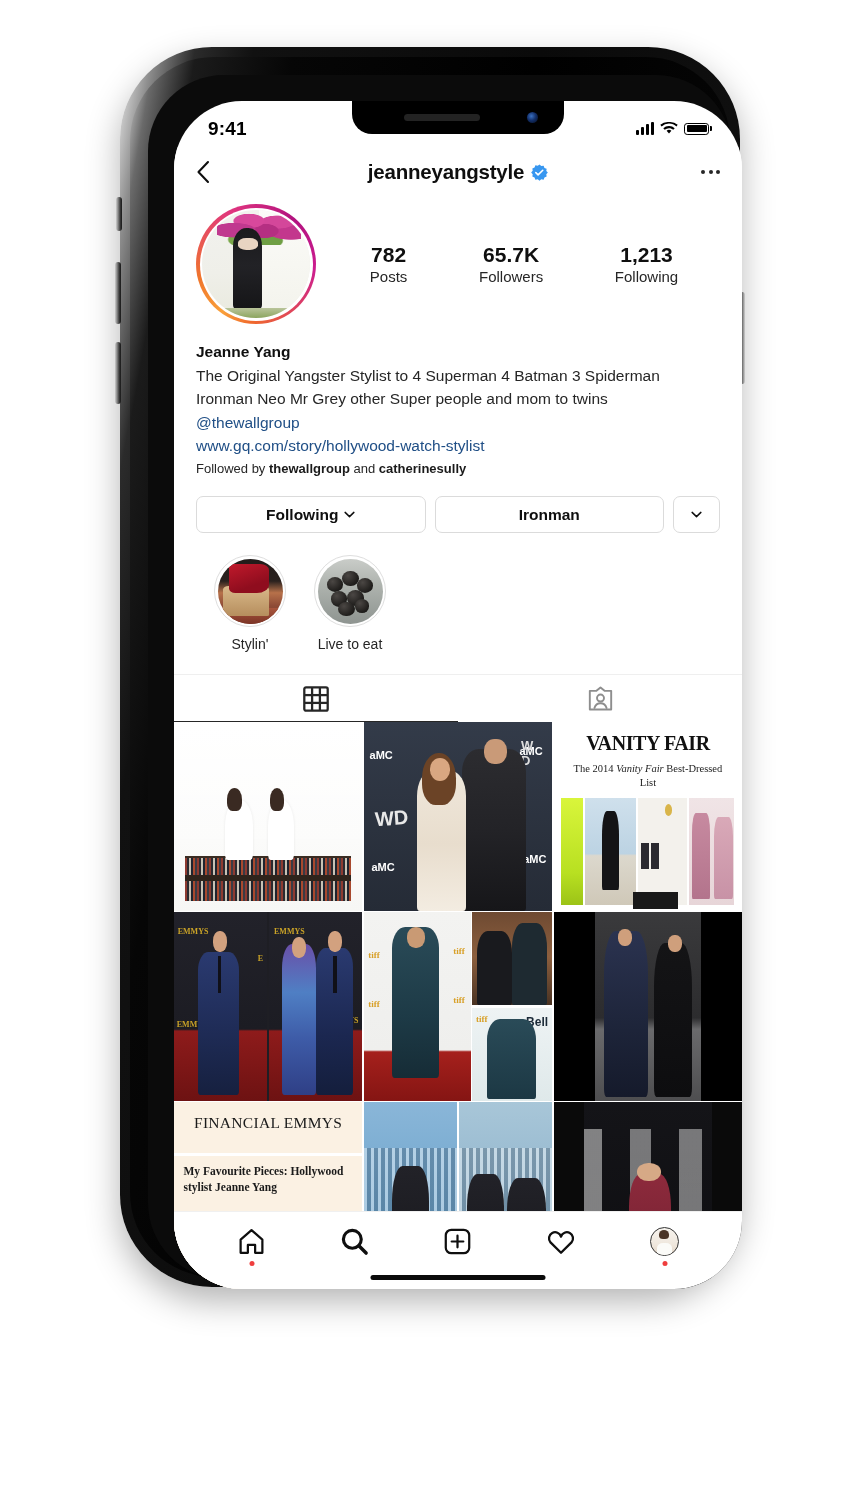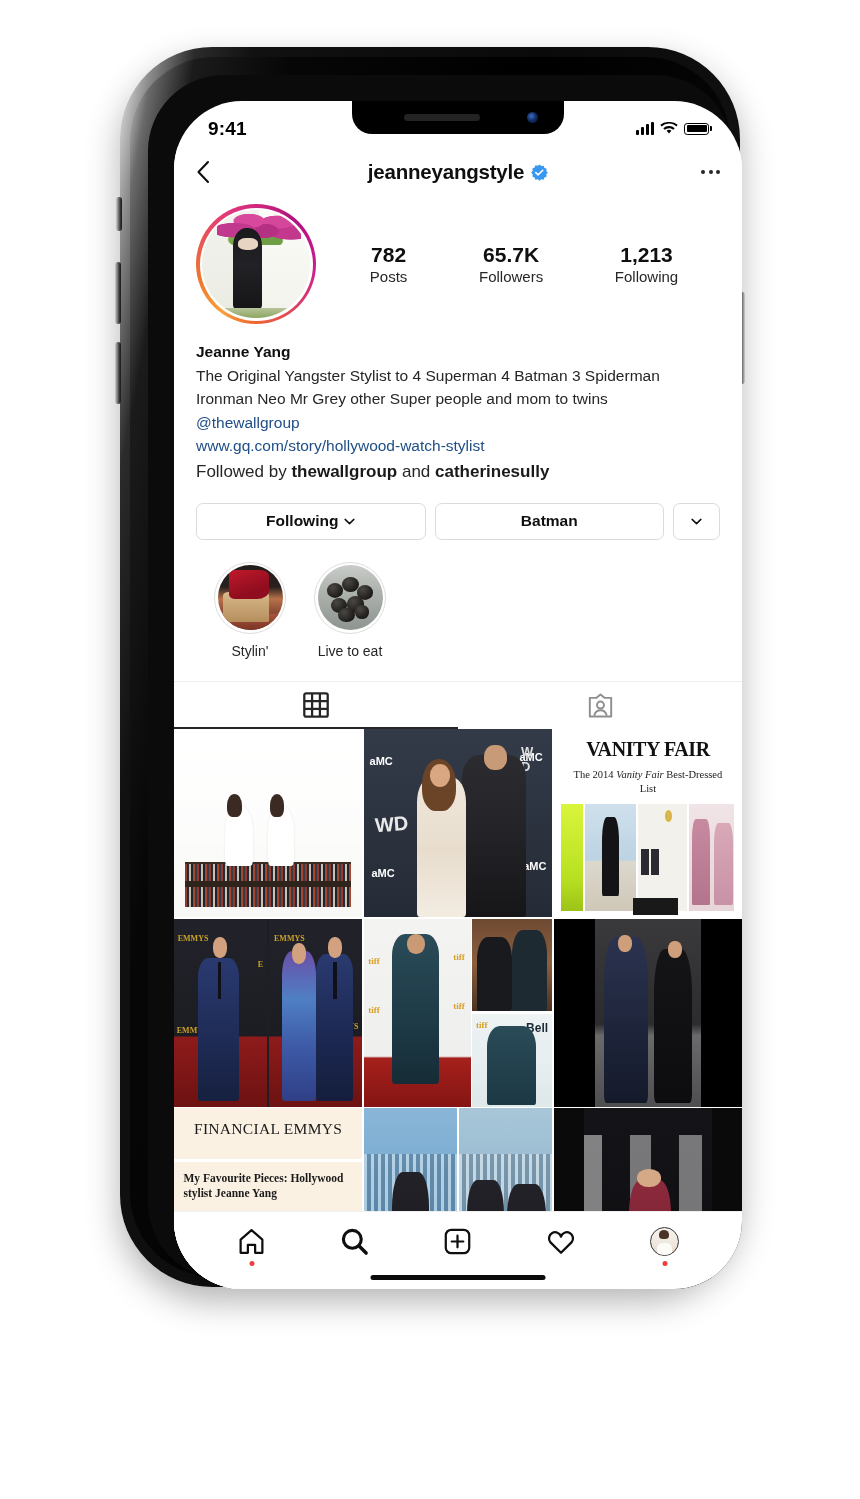--- a/index.html
+++ b/index.html
@@ -159,21 +159,21 @@
   #stats { display: flex; flex: 1; justify-content: space-around; padding-left: 18px; padding-right: 6px; }
   .stat { text-align: center; cursor: pointer; }
   .stat-num { font-size: 21px; font-weight: bold; color: #0f0f0f; line-height: 1.18; }
   .stat-lbl { font-size: 15px; color: #262626; margin-top: 1px; }
 
   
   #bio { padding: 16px 22px 0 22px; }
   #bio-name { font-size: 15.5px; font-weight: bold; color: #0f0f0f; line-height: 1.52; }
   #bio-text { font-size: 15.5px; color: #262626; line-height: 1.52; }
   .bio-link { font-size: 15.5px; color: #204f86; line-height: 1.52; cursor: pointer; display: block; }
-  #followed-by { font-size: 17px; color: #262626; line-height: 1.52; margin-top: 1px; }
+  #followed-by { font-size: 13px; color: #262626; line-height: 1.52; margin-top: 1px; }
   #followed-by b { font-weight: bold; color: #1a1a1a; }
 
   
   #actions { display: flex; gap: 9px; padding: 18px 22px 0 22px; }
   .act-btn {
     height: 37px; border: 1px solid #dbdbdb; border-radius: 7px;
     background: #fff; display: flex; align-items: center; justify-content: center; gap: 6px;
     font-size: 15.5px; font-weight: bold; color: #0f0f0f; cursor: pointer;
   }
   #btn-following { flex: 1.02; }
@@ -512,21 +512,21 @@
           </div>
 
           <div id="actions">
             <div class="act-btn" id="btn-following">
               <span>Following</span>
               <svg class="chev" viewBox="0 0 12 8">
                 <path d="M1 1.6 6 6.4 11 1.6" stroke="#0f0f0f" stroke-width="1.7" fill="none" stroke-linecap="round" stroke-linejoin="round"></path>
               </svg>
             </div>
             <div class="act-btn" id="btn-message">
-              <span>Batman</span>
+              <span>Ironman</span>
             </div>
             <div class="act-btn" id="btn-dropdown">
               <svg class="chev" viewBox="0 0 12 8">
                 <path d="M1 1.6 6 6.4 11 1.6" stroke="#0f0f0f" stroke-width="1.7" fill="none" stroke-linecap="round" stroke-linejoin="round"></path>
               </svg>
             </div>
           </div>
 
           <div id="highlights">
             <div class="hl">

